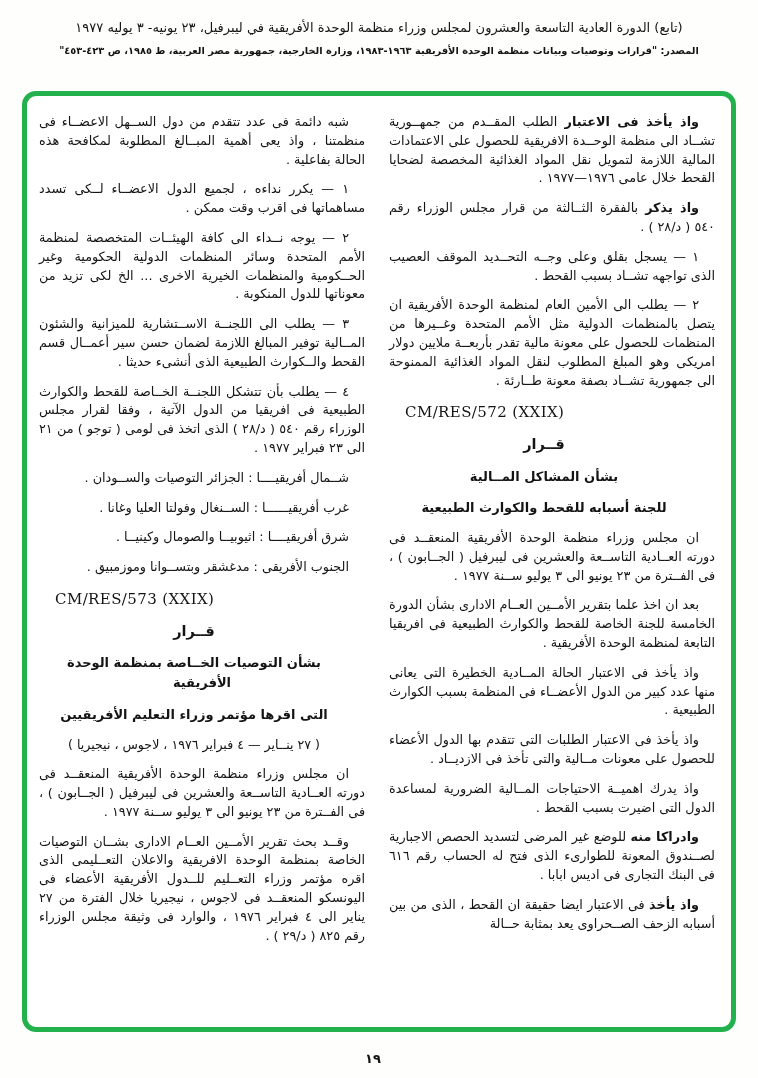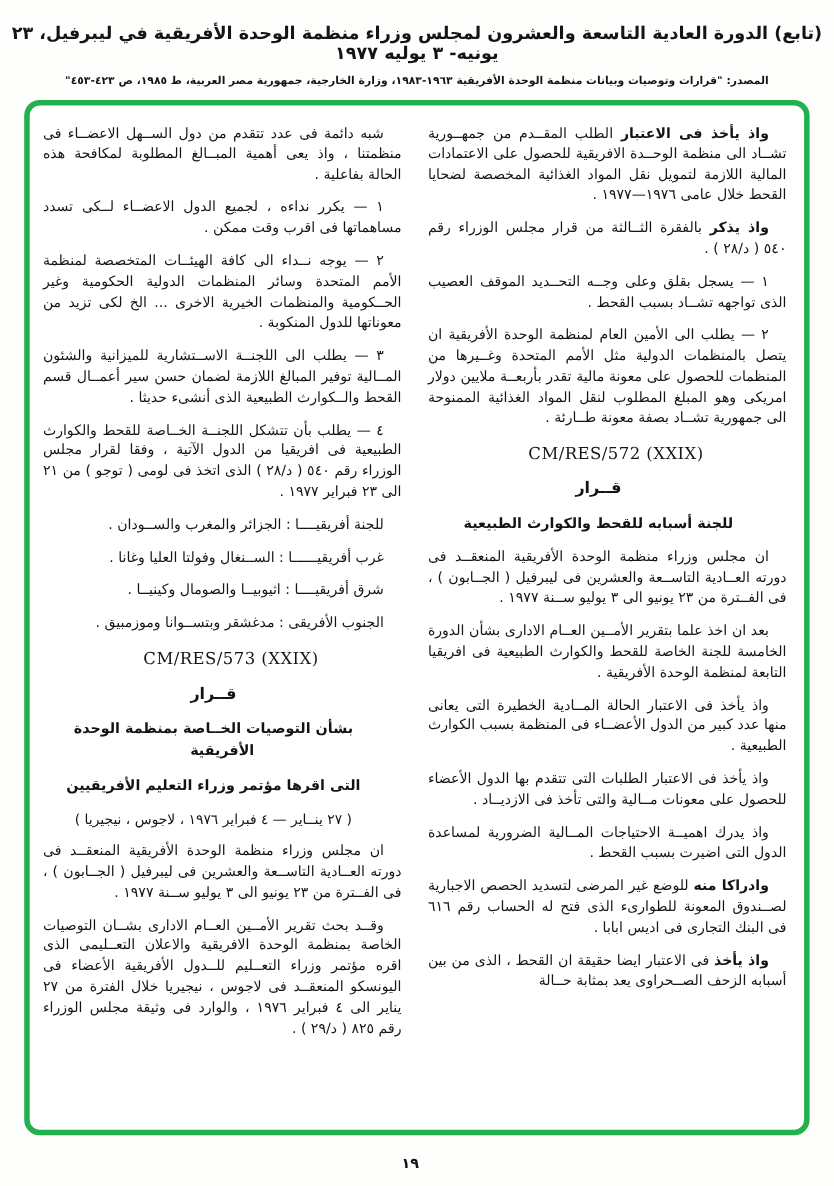--- a/index.html
+++ b/index.html
@@ -8,21 +8,21 @@
     position:relative;
     background:#fefefc;
     color:#141414;
     font-family:"DejaVu Sans", sans-serif;
     overflow:hidden;
   }
   .page-header {
     position:absolute; top:20px; left:0; right:0;
     direction:rtl; text-align:center;
   }
-  .header-line1 { font-size:16px; font-weight:bold; letter-spacing:0; }
+  .header-line1 { font-size:13px; font-weight:normal; letter-spacing:0; }
   .header-line2 { font-size:9.8px; font-weight:bold; margin-top:10px; }
   .doc-frame {
     position:absolute; left:22px; top:91px;
     width:714px; height:941px;
     border:5px solid #22b14c;
     border-radius:14px;
     padding:17px 16px 8px 12px;
     overflow:hidden;
     background:#fff;
   }
@@ -30,21 +30,21 @@
   .col {
     flex:1 1 0;
     direction:rtl;
     text-align:justify;
     font-size:12.8px;
     line-height:1.47;
   }
   p.para { margin:0 0 11px; text-indent:16px; }
   .lead { font-weight:bold; }
   .cm-ref {
-    direction:ltr; text-align:center;
+    direction:ltr; text-align:left;
     font-family:"DejaVu Serif", serif;
     font-size:15px; letter-spacing:0.4px;
     margin:16px 0 6px; text-indent:0;
   }
   .res-title {
     text-align:center; font-weight:bold;
     font-size:14.5px; margin:10px 0 14px; text-indent:0;
   }
   .subject {
     text-align:center; font-weight:bold;
@@ -70,38 +70,39 @@
 <div class="doc-frame">
   <div class="columns">
 
     <div class="col">
       <p class="para"><span class="lead">واذ يأخذ فى الاعتبار</span> <span>الطلب المقــدم من جمهــورية تشــاد الى منظمة الوحــدة الافريقية للحصول على الاعتمادات المالية اللازمة لتمويل نقل المواد الغذائية المخصصة لضحايا القحط خلال عامى ١٩٧٦—١٩٧٧ .</span></p>
       <p class="para"><span class="lead">واذ يذكر</span> <span>بالفقرة الثــالثة من قرار مجلس الوزراء رقم ٥٤٠ ( د/٢٨ ) .</span></p>
       <p class="para">١ — يسجل بقلق وعلى وجــه التحــديد الموقف العصيب الذى تواجهه تشــاد بسبب القحط .</p>
       <p class="para">٢ — يطلب الى الأمين العام لمنظمة الوحدة الأفريقية ان يتصل بالمنظمات الدولية مثل الأمم المتحدة وغــيرها من المنظمات للحصول على معونة مالية تقدر بأربعــة ملايين دولار امريكى وهو المبلغ المطلوب لنقل المواد الغذائية الممنوحة الى جمهورية تشــاد بصفة معونة طــارئة .</p>
       <p class="para cm-ref">CM/RES/572 (XXIX)</p>
       <p class="para res-title">قــرار</p>
+      <p class="para subject">بشأن المشاكل المــالية</p>
       <p class="para subject subject-gap">للجنة أسبابه للقحط والكوارث الطبيعية</p>
       <p class="para">ان مجلس وزراء منظمة الوحدة الأفريقية المنعقــد فى دورته العــادية التاســعة والعشرين فى ليبرفيل ( الجــابون ) ، فى الفــترة من ٢٣ يونيو الى ٣ يوليو ســنة ١٩٧٧ .</p>
       <p class="para">بعد ان اخذ علما بتقرير الأمــين العــام الادارى بشأن الدورة الخامسة للجنة الخاصة للقحط والكوارث الطبيعية فى افريقيا التابعة لمنظمة الوحدة الأفريقية .</p>
       <p class="para"><span>واذ يأخذ</span> <span>فى الاعتبار الحالة المــادية الخطيرة التى يعانى منها عدد كبير من الدول الأعضــاء فى المنظمة بسبب الكوارث الطبيعية .</span></p>
       <p class="para"><span>واذ يأخذ</span> <span>فى الاعتبار الطلبات التى تتقدم بها الدول الأعضاء للحصول على معونات مــالية والتى تأخذ فى الازديــاد .</span></p>
       <p class="para"><span>واذ يدرك</span> <span>اهميــة الاحتياجات المــالية الضرورية لمساعدة الدول التى اضيرت بسبب القحط .</span></p>
       <p class="para"><span class="lead">وادراكا منه</span> <span>للوضع غير المرضى لتسديد الحصص الاجبارية لصــندوق المعونة للطوارىء الذى فتح له الحساب رقم ٦١٦ فى البنك التجارى فى اديس ابابا .</span></p>
       <p class="para"><span class="lead">واذ يأخذ</span> <span>فى الاعتبار ايضا حقيقة ان القحط ، الذى من بين أسبابه الزحف الصــحراوى يعد بمثابة حــالة</span></p>
     </div>
 
     <div class="col">
       <p class="para">شبه دائمة فى عدد تتقدم من دول الســهل الاعضــاء فى منظمتنا ، واذ يعى أهمية المبــالغ المطلوبة لمكافحة هذه الحالة بفاعلية .</p>
       <p class="para">١ — يكرر نداءه ، لجميع الدول الاعضــاء لــكى تسدد مساهماتها فى اقرب وقت ممكن .</p>
       <p class="para">٢ — يوجه نــداء الى كافة الهيئــات المتخصصة لمنظمة الأمم المتحدة وسائر المنظمات الدولية الحكومية وغير الحــكومية والمنظمات الخيرية الاخرى ... الخ لكى تزيد من معوناتها للدول المنكوبة .</p>
       <p class="para">٣ — يطلب الى اللجنــة الاســتشارية للميزانية والشئون المــالية توفير المبالغ اللازمة لضمان حسن سير أعمــال قسم القحط والــكوارث الطبيعية الذى أنشىء حديثا .</p>
       <p class="para">٤ — يطلب بأن تتشكل اللجنــة الخــاصة للقحط والكوارث الطبيعية فى افريقيا من الدول الآتية ، وفقا لقرار مجلس الوزراء رقم ٥٤٠ ( د/٢٨ ) الذى اتخذ فى لومى ( توجو ) من ٢١ الى ٢٣ فبراير ١٩٧٧ .</p>
       <div class="region-block">
-        <p class="para region-line">للجنة أفريقيــــا : الجزائر والمغرب والســودان .</p>
+        <p class="para region-line">شــمال أفريقيــــا : الجزائر التوصيات والســودان .</p>
         <p class="para region-line">غرب أفريقيــــــا : الســنغال وفولتا العليا وغانا .</p>
         <p class="para region-line">شرق أفريقيــــا : اثيوبيــا والصومال وكينيــا .</p>
         <p class="para region-line">الجنوب الأفريقى : مدغشقر وبتســوانا وموزمبيق .</p>
       </div>
       <p class="para cm-ref">CM/RES/573 (XXIX)</p>
       <p class="para res-title">قــرار</p>
       <p class="para subject">بشأن التوصيات الخــاصة بمنظمة الوحدة الأفريقية</p>
       <p class="para subject">التى اقرها مؤتمر وزراء التعليم الأفريقيين</p>
       <p class="para subject-date">( ٢٧ ينــاير — ٤ فبراير ١٩٧٦ ، لاجوس ، نيجيريا )</p>
       <p class="para">ان مجلس وزراء منظمة الوحدة الأفريقية المنعقــد فى دورته العــادية التاســعة والعشرين فى ليبرفيل ( الجــابون ) ، فى الفــترة من ٢٣ يونيو الى ٣ يوليو ســنة ١٩٧٧ .</p>

